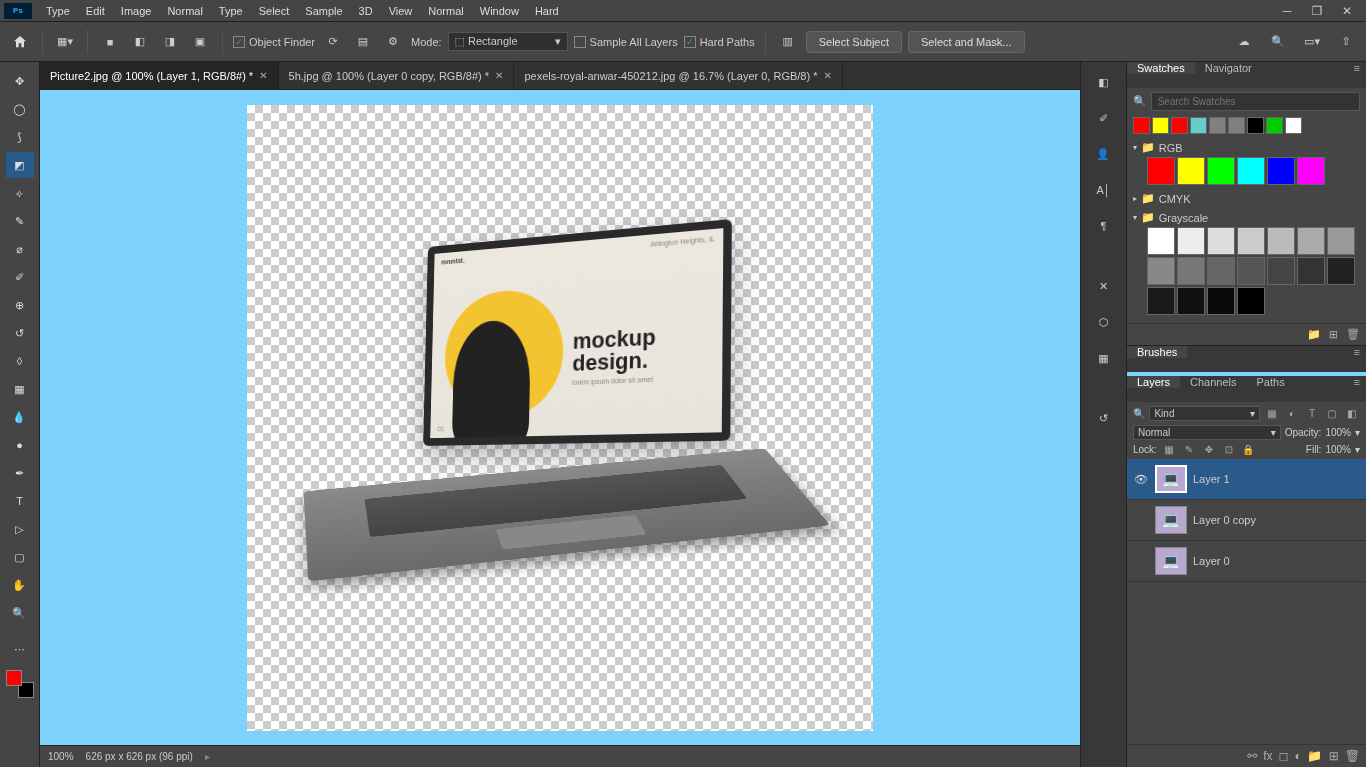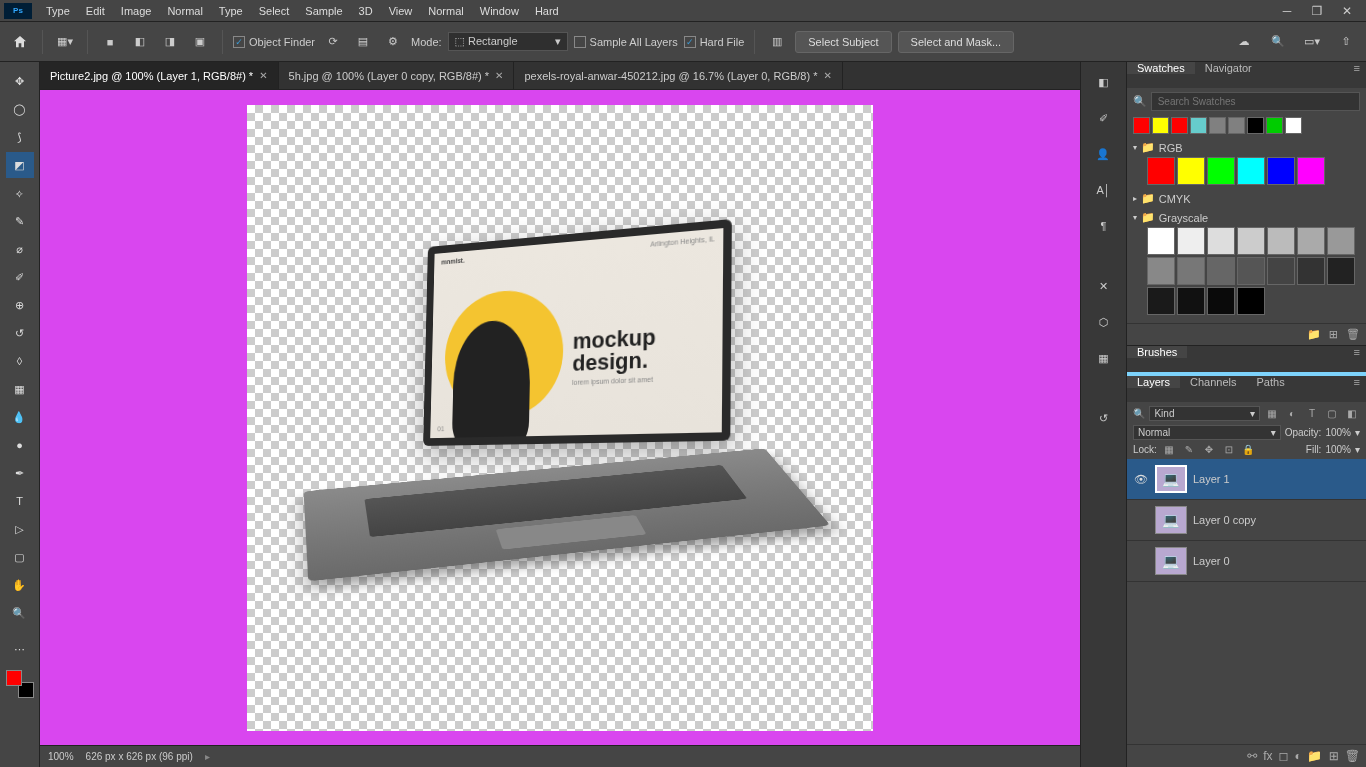--- a/index.html
+++ b/index.html
@@ -19,21 +19,21 @@
 .optionsbar .modeselect { background: #2f2f2f; border: 1px solid #555; padding: 2px 6px; color: #ccc; width: 120px; display: flex; align-items: center; gap: 4px; justify-content: space-between; }
 .optionsbar .pillbtn { background: #555; border: 1px solid #666; padding: 4px 12px; color: #ddd; border-radius: 3px; }
 .optionsbar .rightgroup { margin-left: auto; display: flex; align-items: center; gap: 10px; }
 .maincontent { flex: 1; display: flex; overflow: hidden; }
 .toolbar { width: 40px; background: #454545; border-right: 1px solid #222; display: flex; flex-direction: column; align-items: center; padding-top: 6px; gap: 2px; }
 .toolbar .tool { width: 28px; height: 26px; display: flex; align-items: center; justify-content: center; color: #ddd; position: relative; }
 .toolbar .tool.active { background: #2a5a8a; }
 .toolbar .fgbg { position: relative; width: 28px; height: 28px; margin-top: 6px; }
 .toolbar .fg { position: absolute; width: 16px; height: 16px; background: #ff0000; border: 1px solid #888; top: 0; left: 0; z-index: 2; }
 .toolbar .bgc { position: absolute; width: 16px; height: 16px; background: #000; border: 1px solid #888; bottom: 0; right: 0; }
-.canvasarea { flex: 1; display: flex; flex-direction: column; background: #d946ef; }
+.canvasarea { flex: 1; display: flex; flex-direction: column; background: #7dd3fc; }
 .tabs { height: 28px; background: #323232; display: flex; align-items: stretch; border-bottom: 1px solid #222; }
 .tabs .tab { padding: 0 10px; display: flex; align-items: center; gap: 6px; color: #ccc; border-right: 1px solid #222; font-size: 11px; }
 .tabs .tab.active { background: #252525; color: #fff; }
 .tabs .tab .close { color: #aaa; font-size: 10px; }
 .canvas { flex: 1; display: flex; align-items: center; justify-content: center; position: relative; }
 .artboard { width: 626px; height: 626px; background: #fff; background-image: linear-gradient(45deg,#ccc 25%,transparent 25%),linear-gradient(-45deg,#ccc 25%,transparent 25%),linear-gradient(45deg,transparent 75%,#ccc 75%),linear-gradient(-45deg,transparent 75%,#ccc 75%); background-size: 16px 16px; background-position: 0 0,0 8px,8px -8px,-8px 0; display: flex; align-items: center; justify-content: center; }
 .laptop { width: 500px; height: 370px; position: relative; }
 .screen-parent { position: absolute; top: 0; left: 100px; width: 320px; height: 210px; perspective: 900px; }
 .screen-outer { width: 100%; height: 100%; background: #2a2a2a; border-radius: 6px; transform: rotateY(-18deg) rotateX(3deg) skewY(-3deg); box-shadow: 0 10px 30px rgba(0,0,0,.3); padding: 8px; }
 .screen { width: 100%; height: 100%; background: linear-gradient(#ece7df,#e8e3db); position: relative; overflow: hidden; }
@@ -131,21 +131,21 @@
         <span>⬚ <span>Rectangle</span></span>
         <span>▾</span>
       </div>
   </div>
   <div class="checkbox">
       <span class="box"></span>
       <span>Sample All Layers</span>
     </div>
   <div class="checkbox">
       <span class="box">✓</span>
-      <span>Hard File</span>
+      <span>Hard Paths</span>
     </div>
   <div class="sep"></div>
   <div class="iconbtn">▥</div>
   <div class="pillbtn">Select Subject</div>
   <div class="pillbtn">Select and Mask...</div>
   <div class="rightgroup">
     <div class="iconbtn">☁</div>
     <div class="iconbtn">🔍</div>
     <div class="iconbtn">▭▾</div>
     <div class="iconbtn">⇧</div>

